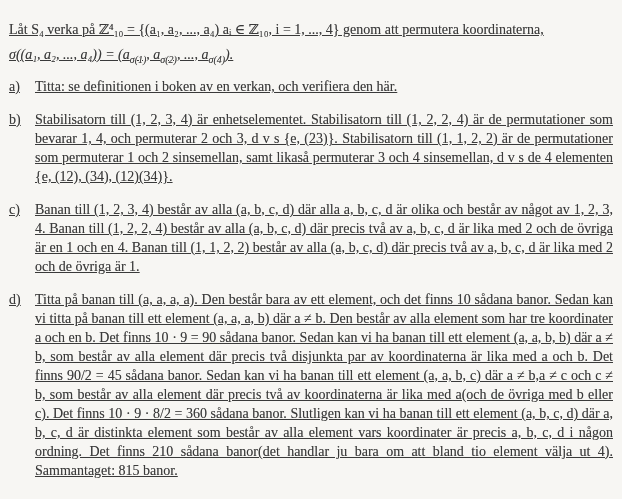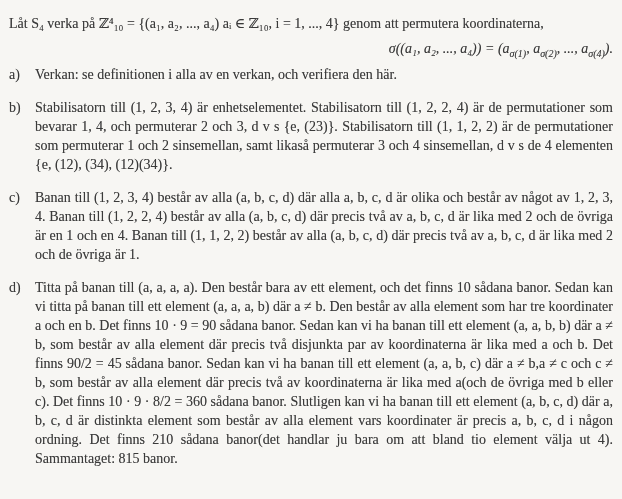--- a/index.html
+++ b/index.html
@@ -8,31 +8,32 @@
     background: #f7f6f3;
   }
   body {
     width: 622px;
     height: 499px;
     overflow: hidden;
     font-family: "Liberation Serif", "DejaVu Serif", serif;
     color: #3a3a3a;
   }
   .doc {
-    padding: 14px 9px 0 9px;
+    padding: 20px 9px 0 9px;
     font-size: 14px;
     line-height: 19px;
     text-shadow: 0 0 0.5px rgba(70,70,70,0.45);
+    text-decoration: underline;
   }
   .intro-line {
     text-align: left;
   }
   .equation {
-    text-align: right;
-    margin: 6px 0 7px 0;
+    text-align: left;
+    margin: 6px 0 13px 0;
     font-style: italic;
   }
   .equation sub {
     font-size: 10px;
     line-height: 0;
   }
   .item {
     display: flex;
     margin-bottom: 14px;
   }
@@ -51,21 +52,21 @@
 <body>
 
 <div class="doc">
 
   <div class="intro-line">Låt S₄ verka på ℤ⁴₁₀ = {(a₁, a₂, ..., a₄) aᵢ ∈ ℤ₁₀, i = 1, ..., 4} genom att permutera koordinaterna,</div>
 
   <div class="equation"><span>σ((a₁, a₂, ..., a₄)) = (a</span><sub>σ(1)</sub><span>, a</span><sub>σ(2)</sub><span>, ..., a</span><sub>σ(4)</sub><span>).</span></div>
 
   <div class="item">
     <span class="item-label">a)</span>
-    <div class="item-text">Verkan: se definitionen i alla av en verkan, och verifiera den här.</div>
+    <div class="item-text">Titta: se definitionen i boken av en verkan, och verifiera den här.</div>
   </div>
 
   <div class="item">
     <span class="item-label">b)</span>
     <div class="item-text">Stabilisatorn till (1, 2, 3, 4) är enhetselementet. Stabilisatorn till (1, 2, 2, 4) är de permutationer som bevarar 1, 4, och permuterar 2 och 3, d v s {e, (23)}. Stabilisatorn till (1, 1, 2, 2) är de permutationer som permuterar 1 och 2 sinsemellan, samt likaså permuterar 3 och 4 sinsemellan, d v s de 4 elementen {e, (12), (34), (12)(34)}.</div>
   </div>
 
   <div class="item">
     <span class="item-label">c)</span>
     <div class="item-text">Banan till (1, 2, 3, 4) består av alla (a, b, c, d) där alla a, b, c, d är olika och består av något av 1, 2, 3, 4. Banan till (1, 2, 2, 4) består av alla (a, b, c, d) där precis två av a, b, c, d är lika med 2 och de övriga är en 1 och en 4. Banan till (1, 1, 2, 2) består av alla (a, b, c, d) där precis två av a, b, c, d är lika med 2 och de övriga är 1.</div>

